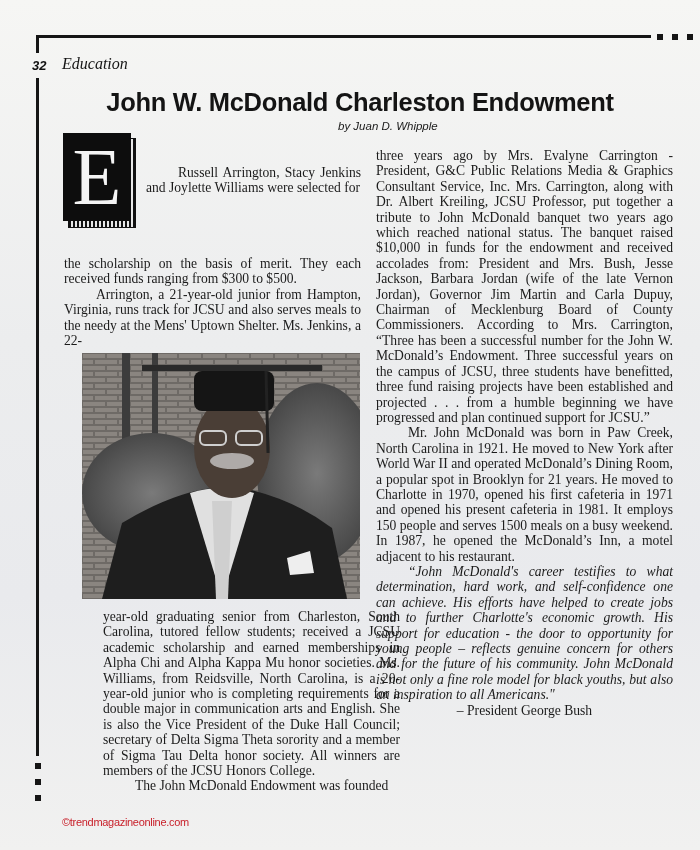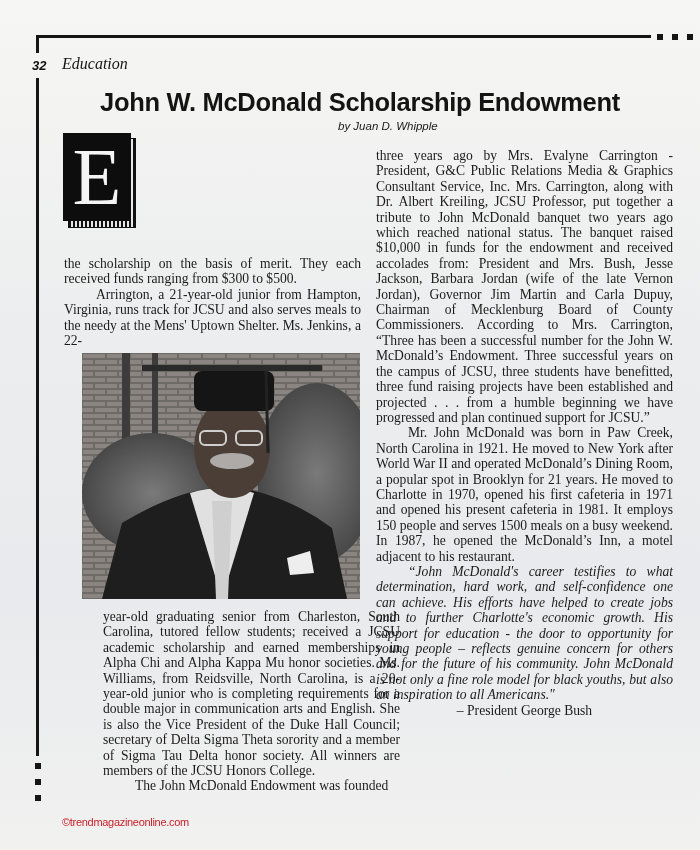--- a/index.html
+++ b/index.html
@@ -95,31 +95,32 @@
 <div class="left-rule-2"></div>
 <div class="side-dots">
   <div class="side-dot"></div>
   <div class="side-dot"></div>
   <div class="side-dot"></div>
 </div>
 
 <div class="page-number">32</div>
 <div class="section-label">Education</div>
 
-<h1 class="headline">John W. McDonald Scholarship  Endowment</h1>
+<h1 class="headline">John W. McDonald Charleston  Endowment</h1>
 <div class="byline">by Juan D. Whipple</div>
 
 <div class="dropcap">
   <div class="dropcap-shadow"></div>
   <div class="dropcap-box">
     <span class="dropcap-letter">E</span>
   </div>
 </div>
 
 <div class="col col-left-top">
+  <p class="indent">Russell Arrington, Stacy Jenkins and Joylette Williams were selected for</p>
 </div>
 
 <div class="col col-left-mid">
   <p>the scholarship on the basis of merit. They each received funds ranging from $300 to $500.</p>
   <p class="indent">Arrington, a 21-year-old junior from Hampton, Virginia, runs track for JCSU and also serves meals to the needy at the Mens' Uptown Shelter. Ms. Jenkins, a 22-</p>
 </div>
 
 <div class="photo">
   <svg width="278" height="246" viewBox="0 0 278 246" xmlns="http://www.w3.org/2000/svg">
     <defs>

